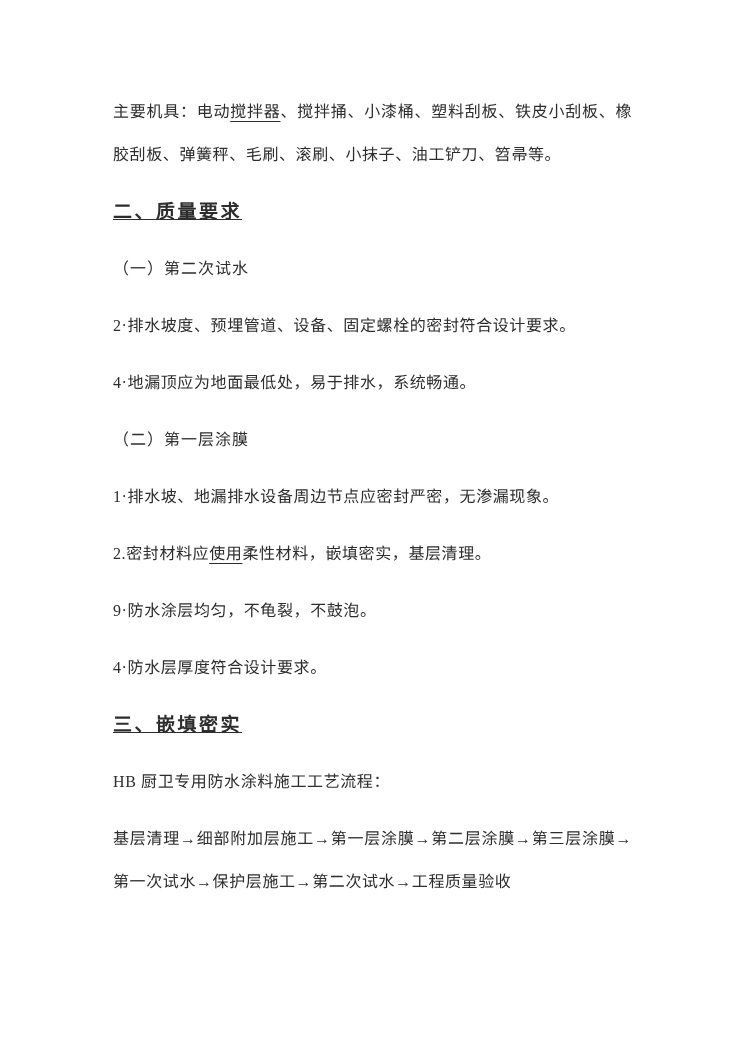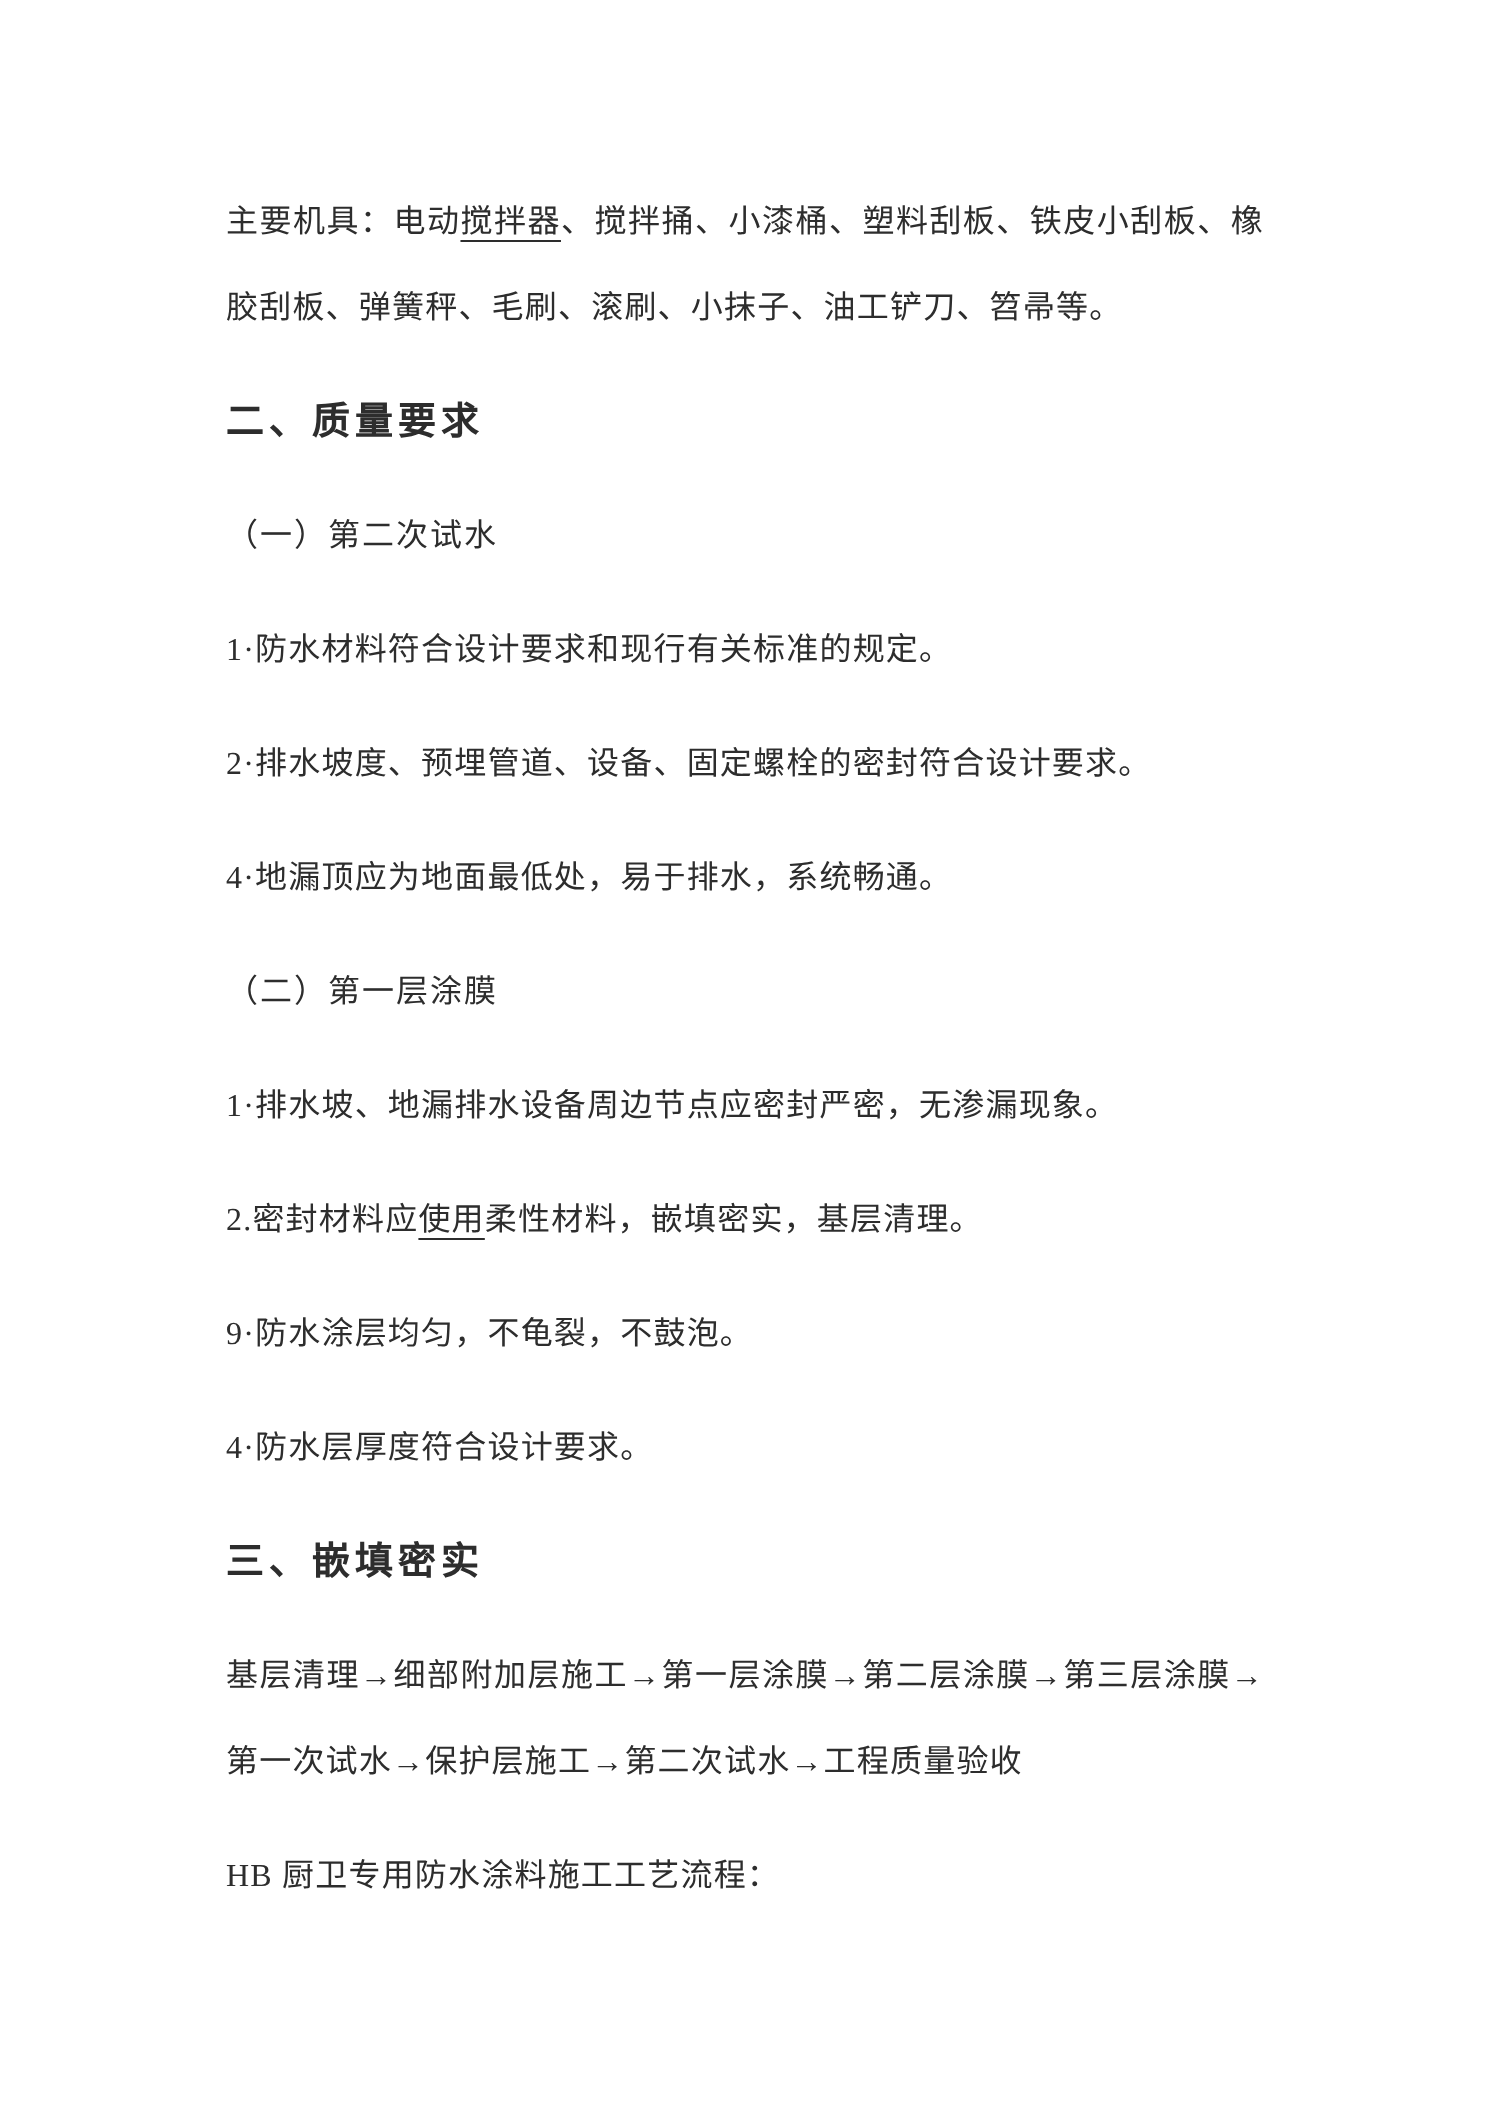--- a/index.html
+++ b/index.html
@@ -25,20 +25,21 @@
     line-height: 43px;
     letter-spacing: 0.6px;
     text-align: justify;
   }
   .section-heading {
     margin: 14px 0 14px 0;
     font-size: 19px;
     line-height: 43px;
     font-weight: 600;
     letter-spacing: 2.5px;
+    text-decoration: underline;
   }
   .sub-heading {
     margin: 0 0 14px 0;
     font-size: 16px;
     line-height: 43px;
     letter-spacing: 1px;
   }
   .u {
     text-decoration: underline;
     text-underline-offset: 4px;
@@ -49,35 +50,34 @@
 <body>
 
 <div class="page">
 
   <p class="body-para"><span>主要机具：电动</span><span class="u">搅拌器</span><span>、搅拌捅、小漆桶、塑料刮板、铁皮小刮板、橡胶刮板、弹簧秤、毛刷、滚刷、小抹子、油工铲刀、笤帚等。</span></p>
 
   <p class="section-heading">二、质量要求</p>
 
   <p class="sub-heading">（一）第二次试水</p>
 
-  <p class="body-para">1·防水材料符合设计要求和现行有关标准的规定。</p>
 
   <p class="body-para">2·排水坡度、预埋管道、设备、固定螺栓的密封符合设计要求。</p>
 
   <p class="body-para">4·地漏顶应为地面最低处，易于排水，系统畅通。</p>
 
   <p class="sub-heading">（二）第一层涂膜</p>
 
   <p class="body-para"><span>1·排水坡、地漏排水设备周边节点应密封严密，无渗漏现象。</span></p>
 
   <p class="body-para"><span>2.密封材料应</span><span class="u">使用</span><span>柔性材料，嵌填密实，基层清理。</span></p>
 
   <p class="body-para"><span>9·防水涂层均匀，不龟裂，不鼓泡。</span></p>
 
   <p class="body-para"><span>4·防水层厚度符合设计要求。</span></p>
 
   <p class="section-heading">三、嵌填密实</p>
 
+  <p class="body-para">HB 厨卫专用防水涂料施工工艺流程：</p>
+
   <p class="body-para">基层清理→细部附加层施工→第一层涂膜→第二层涂膜→第三层涂膜→第一次试水→保护层施工→第二次试水→工程质量验收</p>
-
-  <p class="body-para">HB 厨卫专用防水涂料施工工艺流程：</p>
 
 </div>
 
 </body></html>

